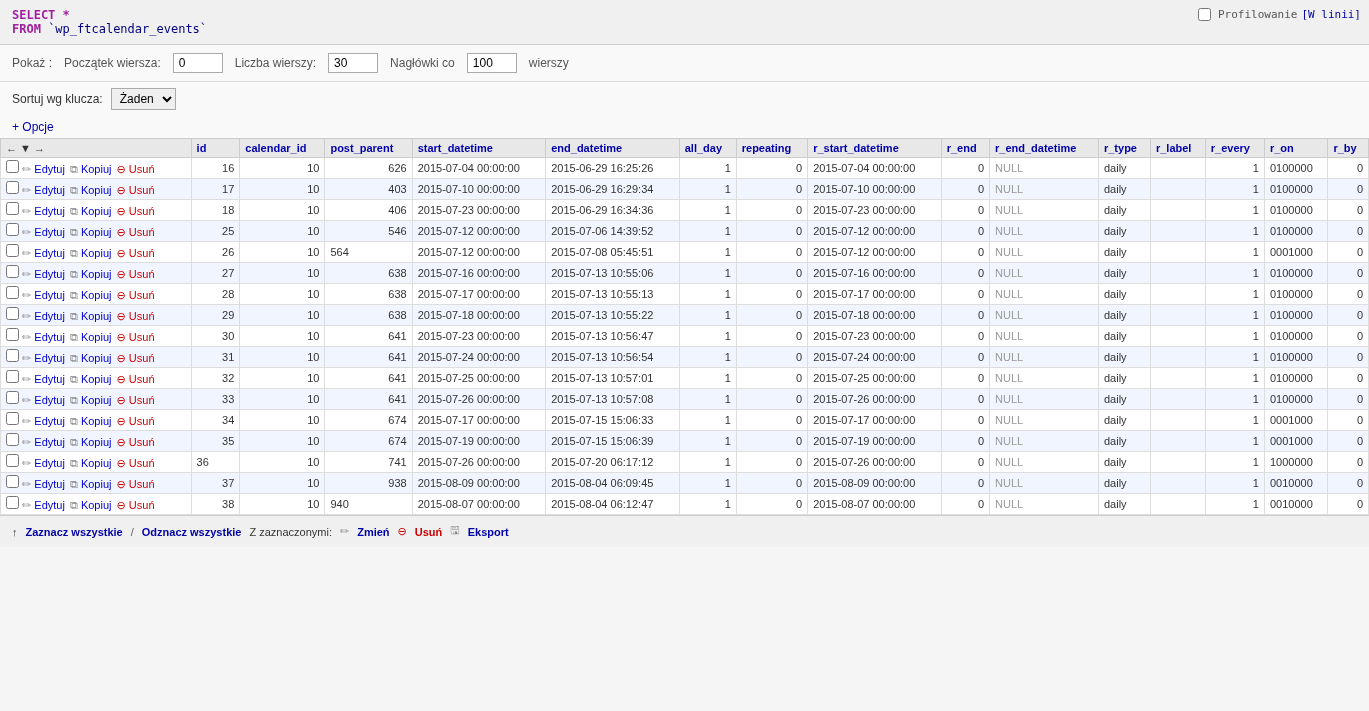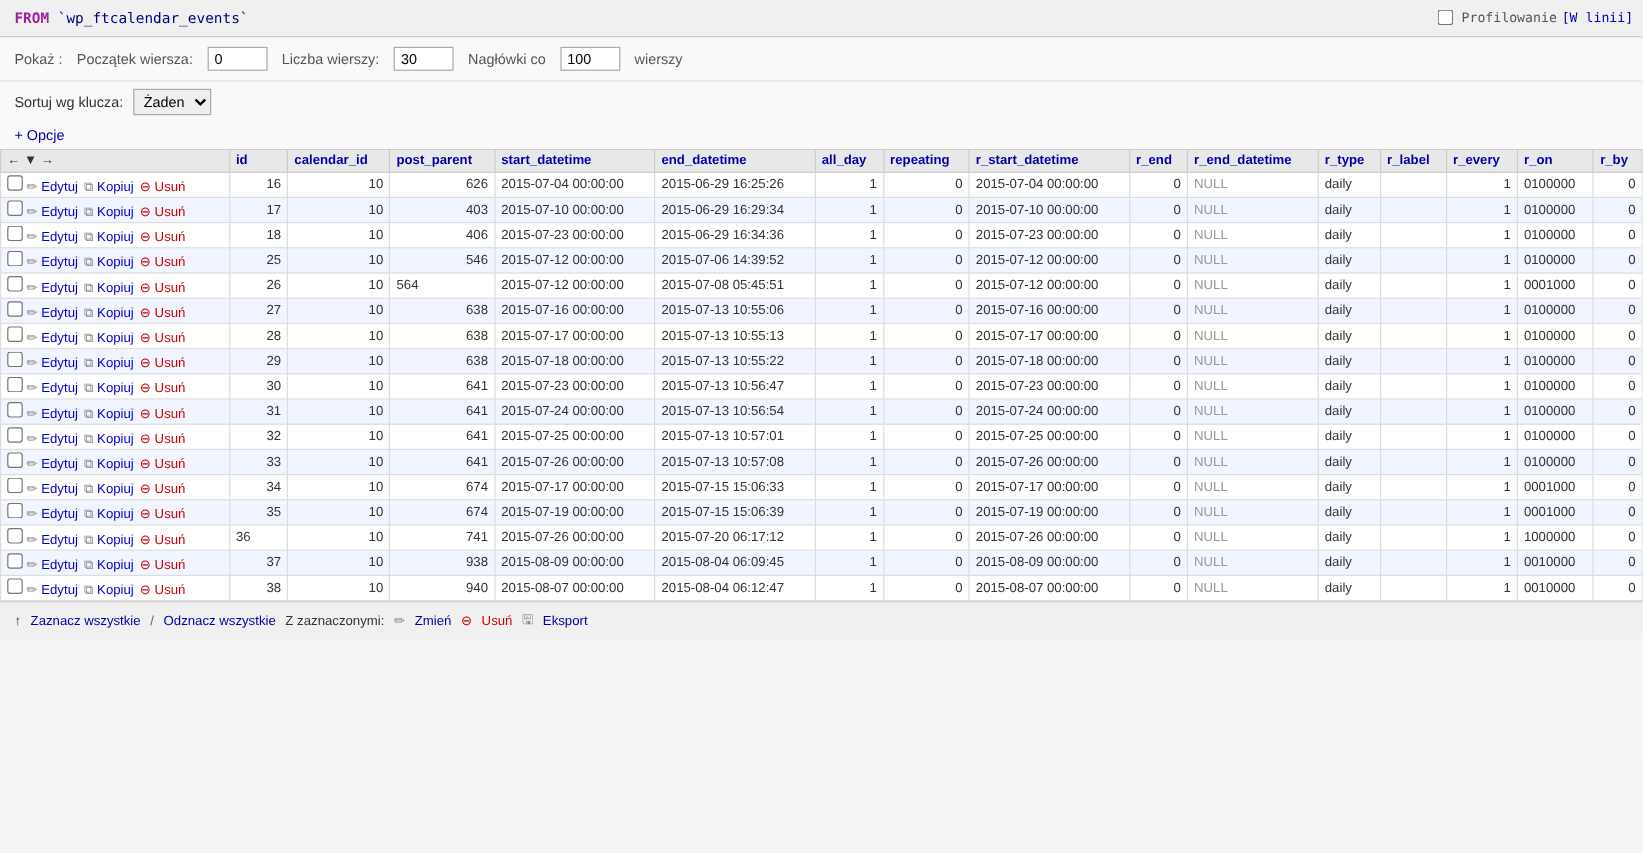--- a/index.html
+++ b/index.html
@@ -115,29 +115,32 @@
 
     .footer-bar {
       background: #f0f0f0;
       border-top: 1px solid #ccc;
       padding: 6px 12px;
       display: flex;
       align-items: center;
       gap: 8px;
       font-size: 11px;
     }
-    .footer-bar a { color: #00a; text-decoration: none; }
+    .footer-bar a { color: #00a; text-decoration: none; font-weight: bold; }
     .footer-sep { color: #666; }
 
     .null-val { color: #999; }
   </style>
 </head>
 <body>
 
 <div class="top-query">
+  <div>
+    <span class="query-select">SELECT *</span>
+  </div>
   <div>
     <span class="query-from">FROM </span><span class="query-table">`wp_ftcalendar_events`</span>
   </div>
   <div class="profilowanie">
     <input type="checkbox" style="">
     <span>Profilowanie</span>
     <a href="#">[W linii]</a>
   </div>
 </div>
 
@@ -609,21 +612,21 @@
     <input type="checkbox" style="">
     <span style="color:#888;cursor:pointer;">✏</span>
     <a class="action-btn" href="#">Edytuj</a>
     <span style="color:#888;cursor:pointer;">⧉</span>
     <a class="action-btn" href="#">Kopiuj</a>
     <span style="color:#cc0000;cursor:pointer;">⊖</span>
     <a class="action-btn" href="#" style="color:#cc0000;">Usuń</a>
   </td>
           <td style="text-align: right;">38</td>
           <td style="text-align: right;">10</td>
-          <td style="text-align: right;">940</td>
+          <td style="">940</td>
           <td>2015-08-07 00:00:00</td>
           <td>2015-08-04 06:12:47</td>
           <td style="text-align: right;">1</td>
           <td style="text-align: right;">0</td>
           <td>2015-08-07 00:00:00</td>
           <td style="text-align: right;">0</td>
           <td><span class="null-val">NULL</span></td>
           <td>daily</td>
           <td></td>
           <td style="text-align: right;">1</td>

